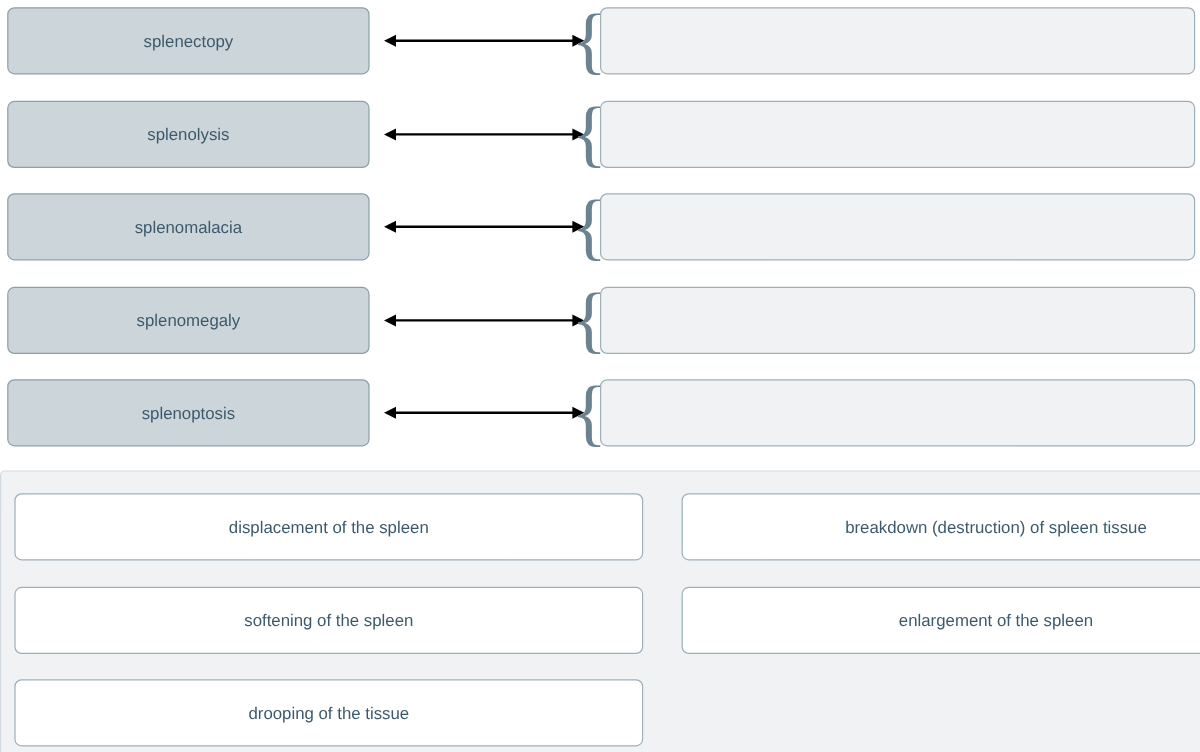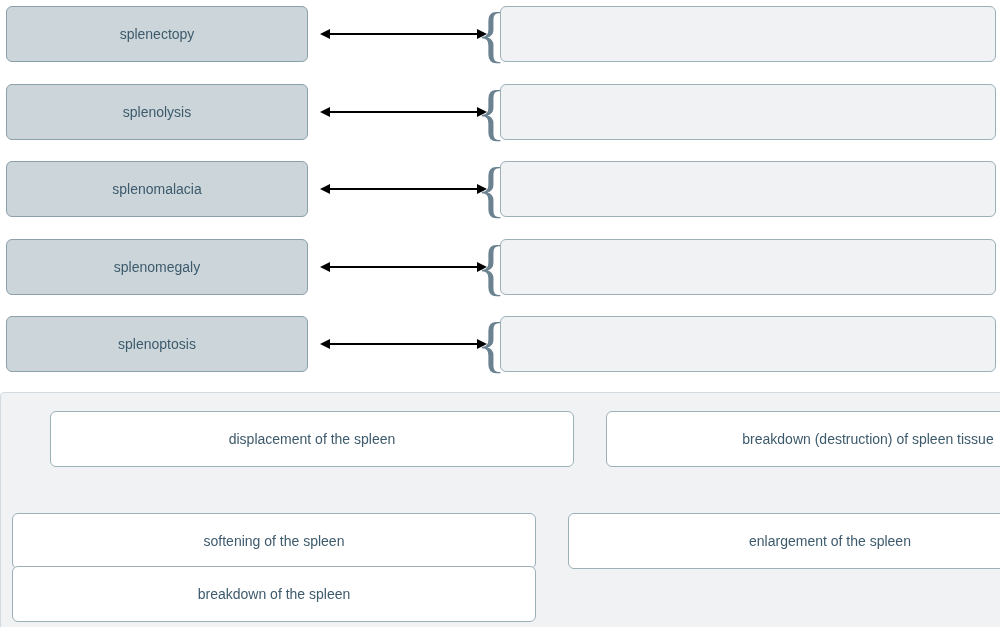--- a/index.html
+++ b/index.html
@@ -120,22 +120,22 @@
     border-radius: 6px;
     display: flex;
     align-items: center;
     justify-content: center;
     color: #3d5a6c;
     font-size: 14px;
     cursor: pointer;
   }
   .bank-col-left  { left: 11px;  width: 524px; }
   .bank-col-right { left: 567px; width: 524px; }
-  .bank-r0 { top: 18px; margin-left: 38px; }
-  .bank-r1 { top: 96px; margin-top: 24px; }
+  .bank-r0 { top: 18px; }
+  .bank-r1 { top: 96px; }
   .bank-r2 { top: 173px; }
 </style>
 </head>
 <body>
 
 <div id="app">
 
   <div id="match-area">
 
     <div class="match-row" style="top:6px;padding-left:48px;">
@@ -201,19 +201,19 @@
       </div>
       <div class="brace">{</div>
       <div class="drop-zone"></div>
     </div>
 
   </div>
 
   <div id="answer-bank">
     <div class="bank-item bank-col-left bank-r0">displacement of the spleen</div>
     <div class="bank-item bank-col-left bank-r1">softening of the spleen</div>
-    <div class="bank-item bank-col-left bank-r2">breakdown of the spleen</div>
+    <div class="bank-item bank-col-left bank-r2">drooping of the tissue</div>
 
     <div class="bank-item bank-col-right bank-r0">breakdown (destruction) of spleen tissue</div>
     <div class="bank-item bank-col-right bank-r1">enlargement of the spleen</div>
   </div>
 
 </div>
 
 </body></html>

